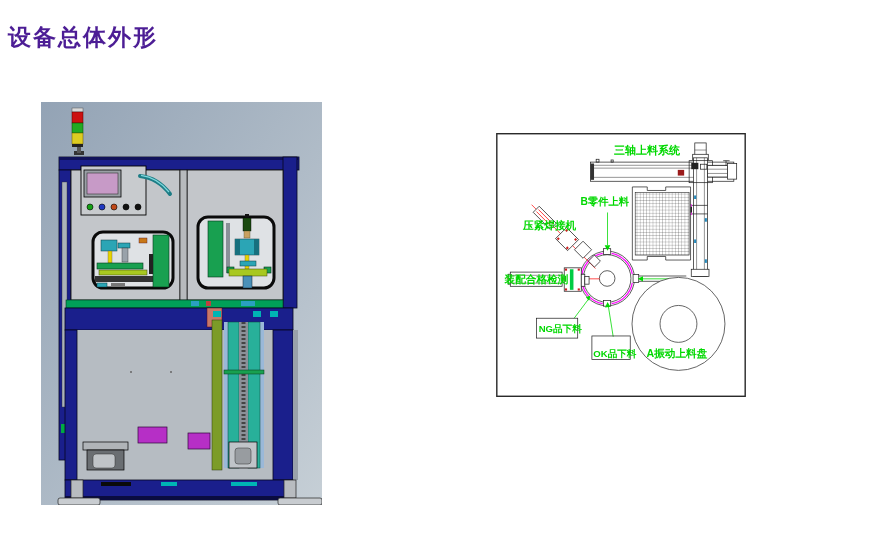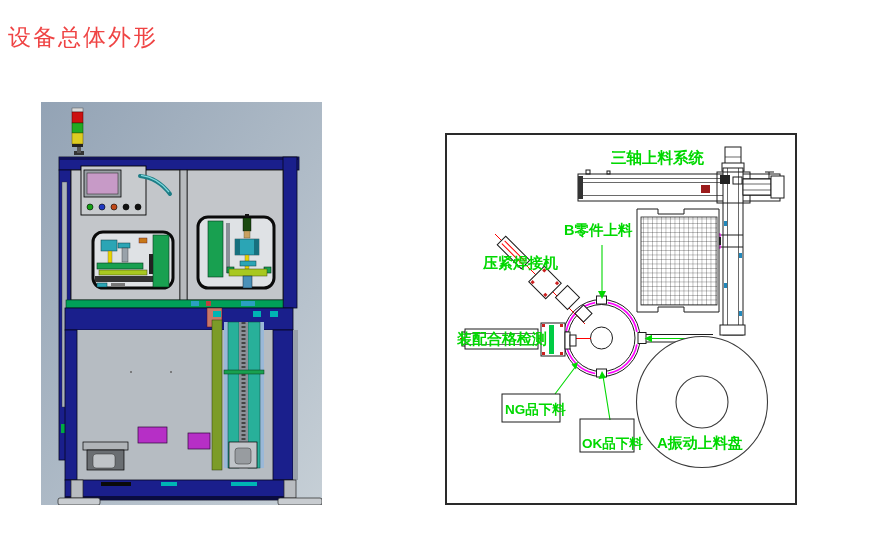--- a/index.html
+++ b/index.html
@@ -2,26 +2,26 @@
 <html><head>
 <meta charset="utf-8">
 <style>
   html,body{margin:0;padding:0;}
   body{
     width:872px;height:545px;position:relative;background:#ffffff;overflow:hidden;
     font-family:"Liberation Sans",sans-serif;
   }
   .page-title{
     position:absolute;left:8px;top:22px;margin:0;
-    font-family:"Liberation Serif",serif;font-weight:normal;
-    font-size:23px;letter-spacing:2px;color:#ef4444;
+    font-family:"Liberation Serif",serif;font-weight:bold;
+    font-size:23px;letter-spacing:2px;color:#4c1d95;
   }
   .fig{position:absolute;}
   #fig-cad{left:41px;top:102px;width:281px;height:403px;}
-  #fig-layout{left:445px;top:133px;width:352px;height:372px;}
+  #fig-layout{left:445px;top:133px;width:352px;height:264px;}
   svg{display:block;width:100%;height:100%;}
   
   .ln{stroke:#1c1c1c;fill:none;stroke-width:1;}
   .thin{stroke:#2a2a2a;fill:none;stroke-width:0.7;}
   .wht{fill:#ffffff;stroke:#1c1c1c;stroke-width:1;}
   .mag{stroke:#ff00ff;fill:none;stroke-width:1.7;}
   .red{stroke:#ff0000;stroke-width:1;fill:none;}
   .redf{fill:#cc2020;stroke:none;}
   .grn{stroke:#00d800;stroke-width:1.1;fill:none;}
   .grnf{fill:#00d800;stroke:none;}

